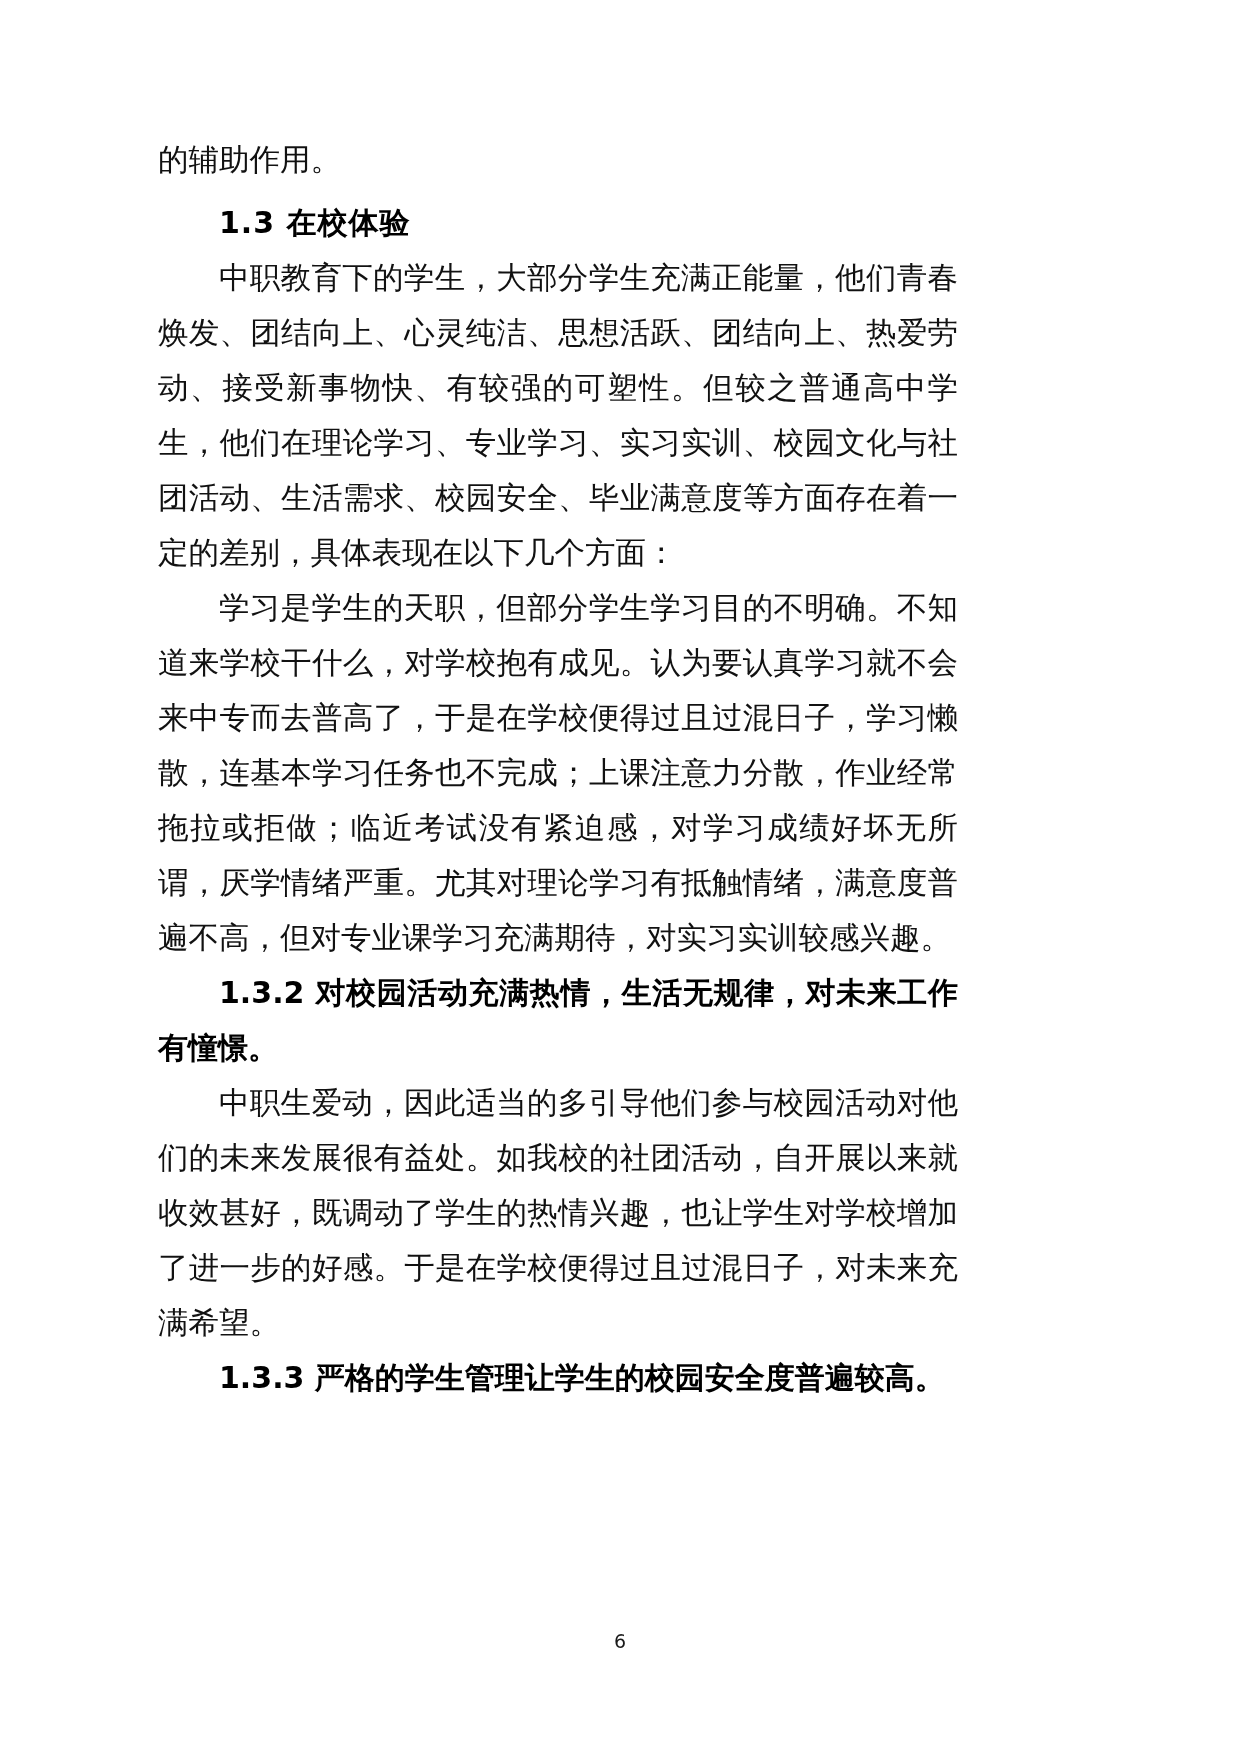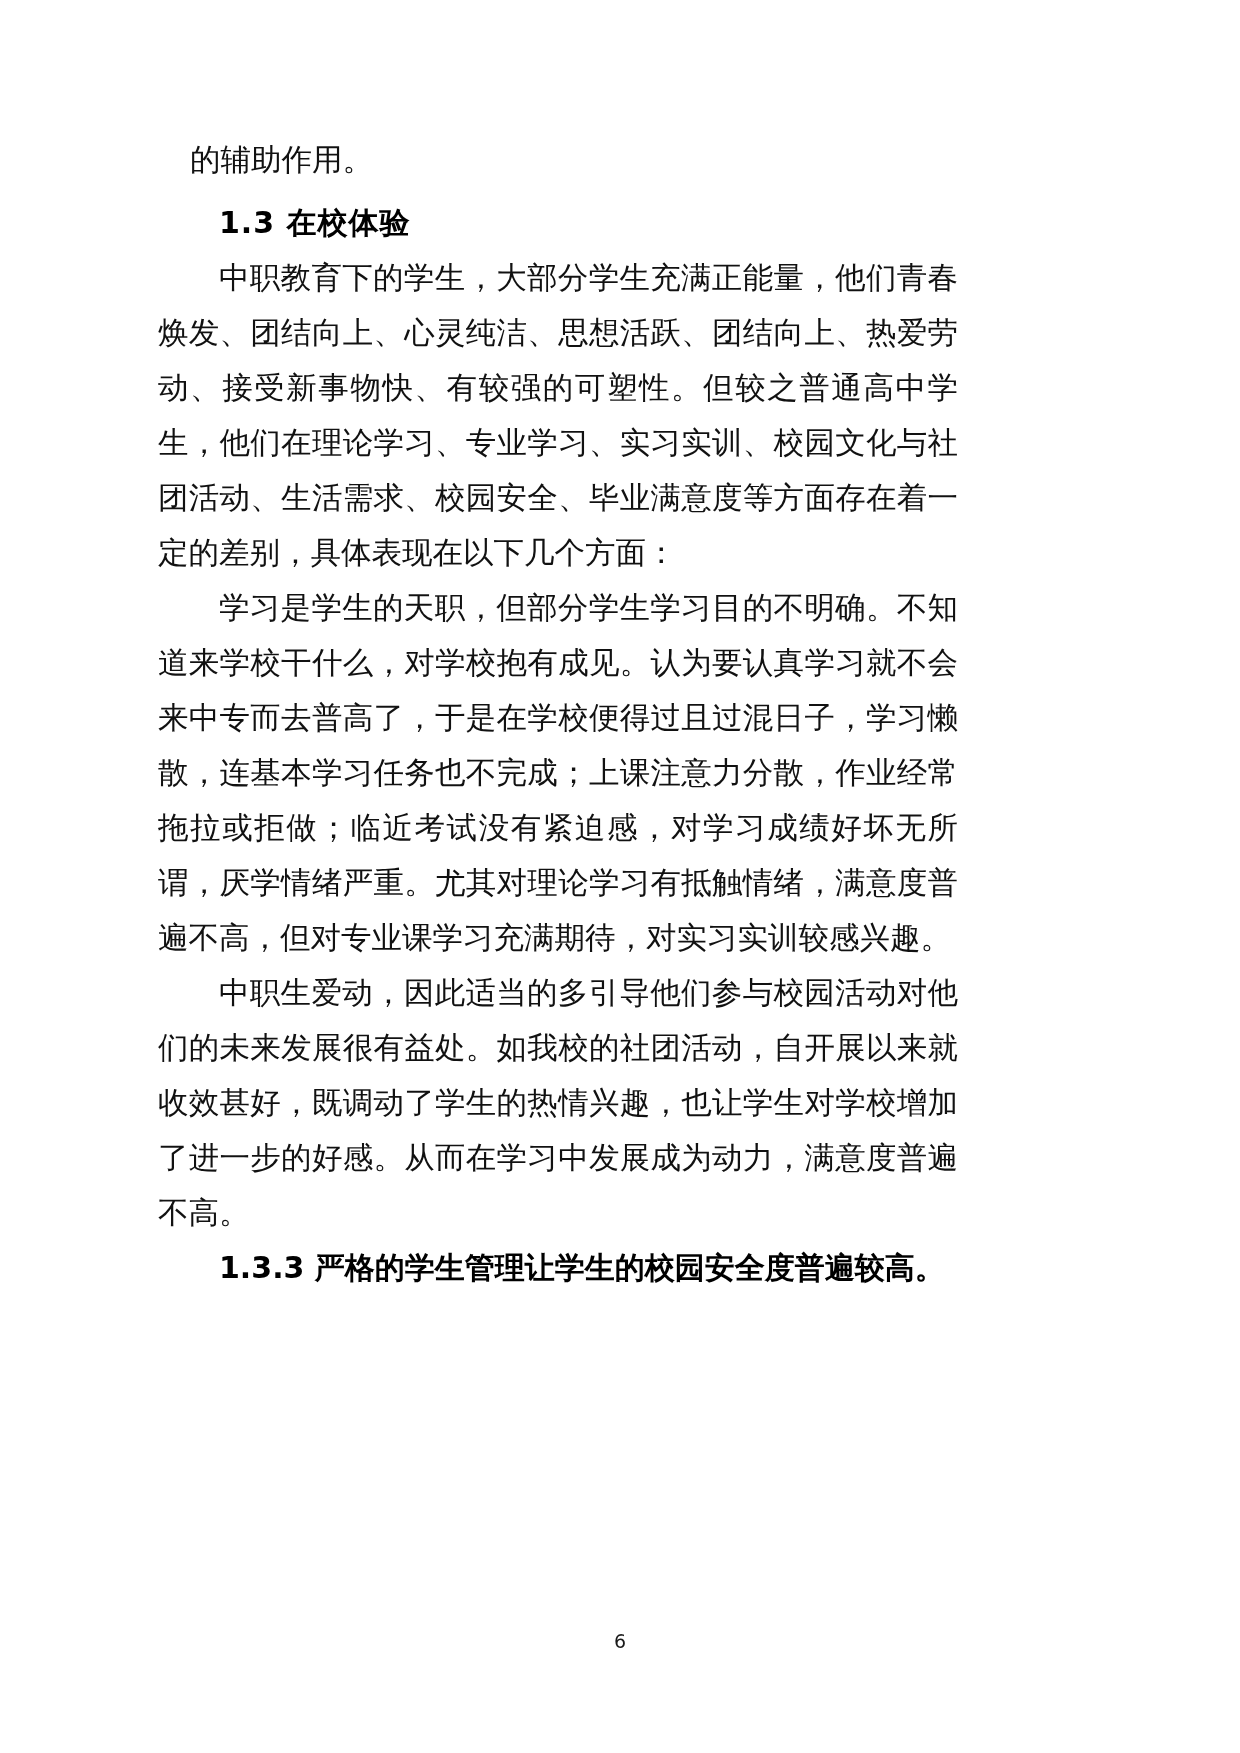--- a/index.html
+++ b/index.html
@@ -36,21 +36,20 @@
     letter-spacing: 0px;
     margin: 0;
     color: #111111;
     font-weight: 400;
   }
   .para.indent {
     text-indent: 61px;
   }
   .para.cont {
     text-indent: 0;
-    margin-left: 32px;
   }
   
   .heading {
     font-family: "DejaVu Sans", "Liberation Sans", sans-serif;
     font-weight: 700;
     font-size: 30px;
     line-height: 55px;
     margin: 0;
     color: #000000;
     text-align: justify;
@@ -87,22 +86,23 @@
 
     <div class="gap-s"></div>
 
     <h2 class="heading h-sec">1.3  在校体验</h2>
 
     <p class="para indent">中职教育下的学生，大部分学生充满正能量，他们青春焕发、团结向上、心灵纯洁、思想活跃、团结向上、热爱劳动、接受新事物快、有较强的可塑性。但较之普通高中学生，他们在理论学习、专业学习、实习实训、校园文化与社团活动、生活需求、校园安全、毕业满意度等方面存在着一定的差别，具体表现在以下几个方面：</p>
 
 
     <p class="para indent">学习是学生的天职，但部分学生学习目的不明确。不知道来学校干什么，对学校抱有成见。认为要认真学习就不会来中专而去普高了，于是在学校便得过且过混日子，学习懒散，连基本学习任务也不完成；上课注意力分散，作业经常拖拉或拒做；临近考试没有紧迫感，对学习成绩好坏无所谓，厌学情绪严重。尤其对理论学习有抵触情绪，满意度普遍不高，但对专业课学习充满期待，对实习实训较感兴趣。</p>
 
+    <h3 class="heading h-sub">1.3.2 对校园活动充满热情，生活无规律，对未来工作有憧憬。</h3>
 
-    <p class="para indent">中职生爱动，因此适当的多引导他们参与校园活动对他们的未来发展很有益处。如我校的社团活动，自开展以来就收效甚好，既调动了学生的热情兴趣，也让学生对学校增加了进一步的好感。从而在学习中发展成为动力，满意度普遍不高。</p>
+    <p class="para indent">中职生爱动，因此适当的多引导他们参与校园活动对他们的未来发展很有益处。如我校的社团活动，自开展以来就收效甚好，既调动了学生的热情兴趣，也让学生对学校增加了进一步的好感。于是在学校便得过且过混日子，对未来充满希望。</p>
 
     <h3 class="heading h-sub">1.3.3 严格的学生管理让学生的校园安全度普遍较高。</h3>
 
 
   </div>
 
   <div class="page-number">6</div>
 
 </div>
 

